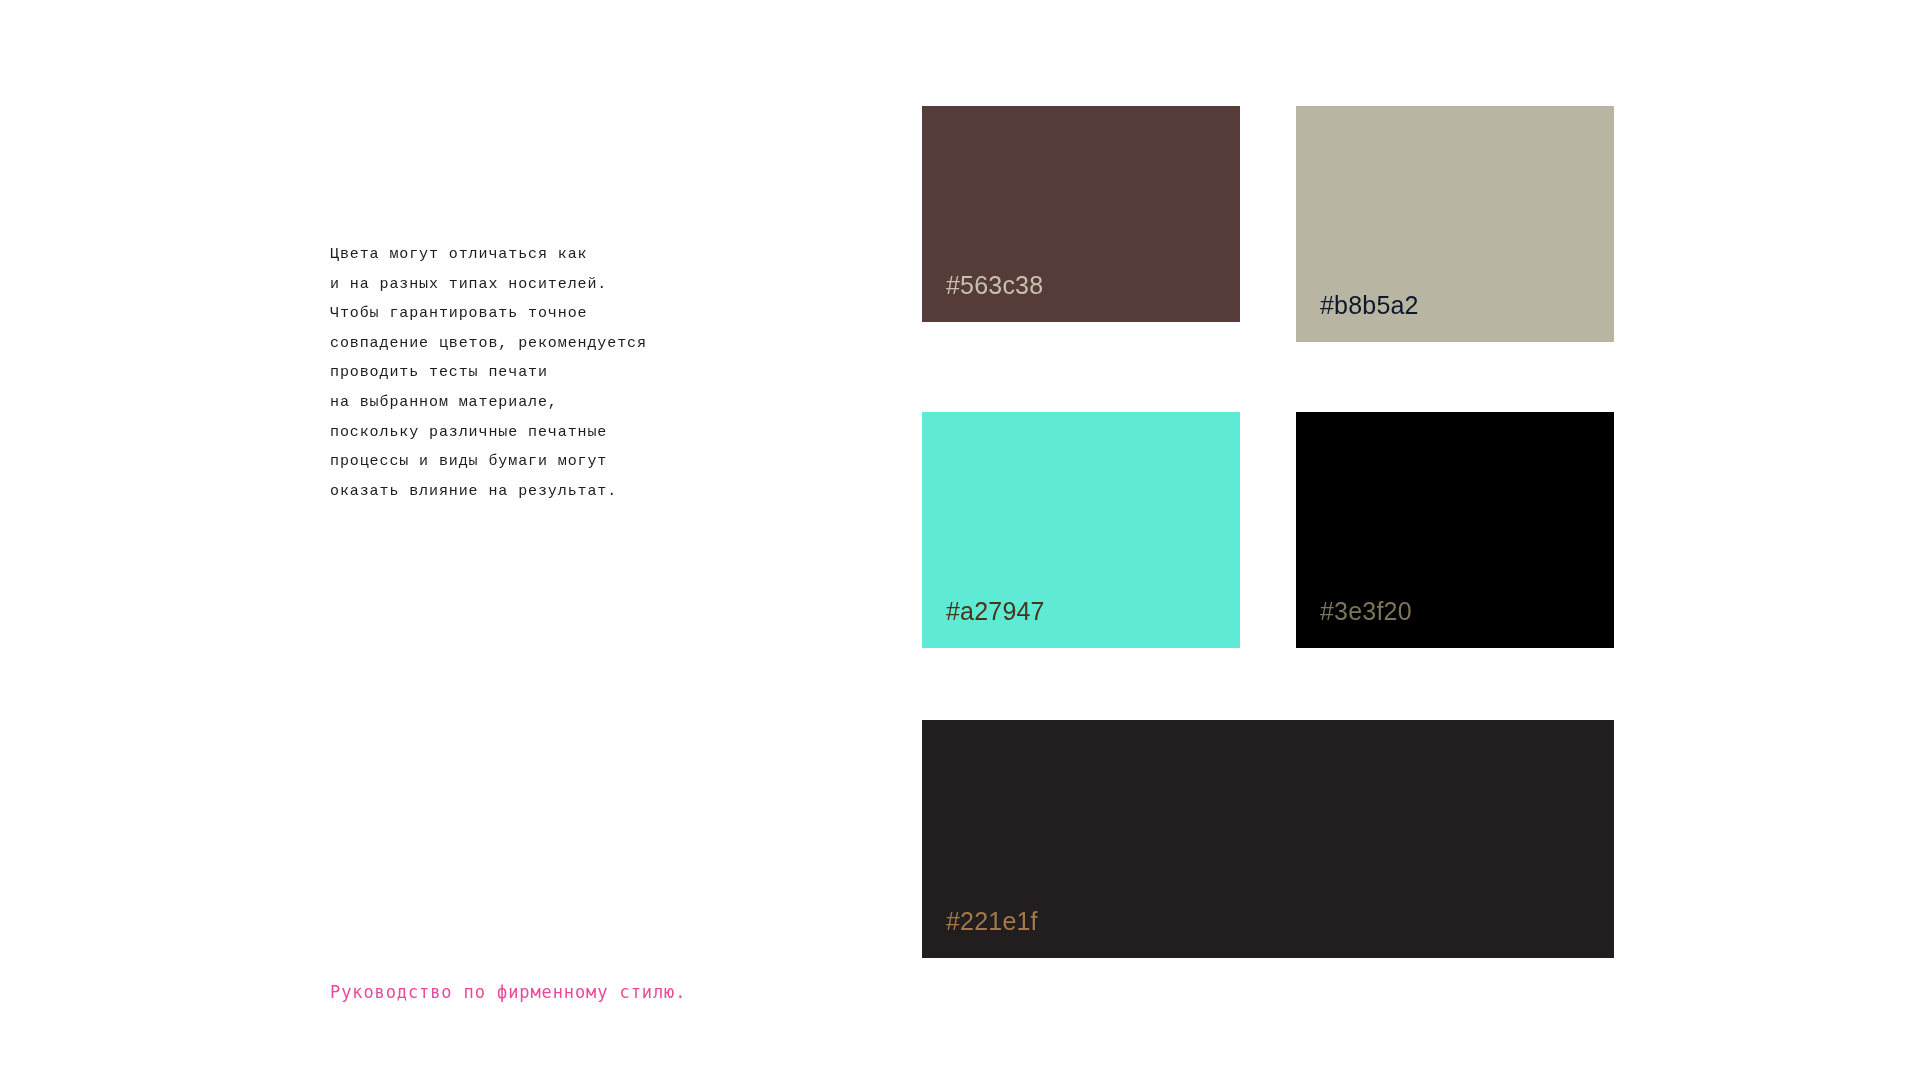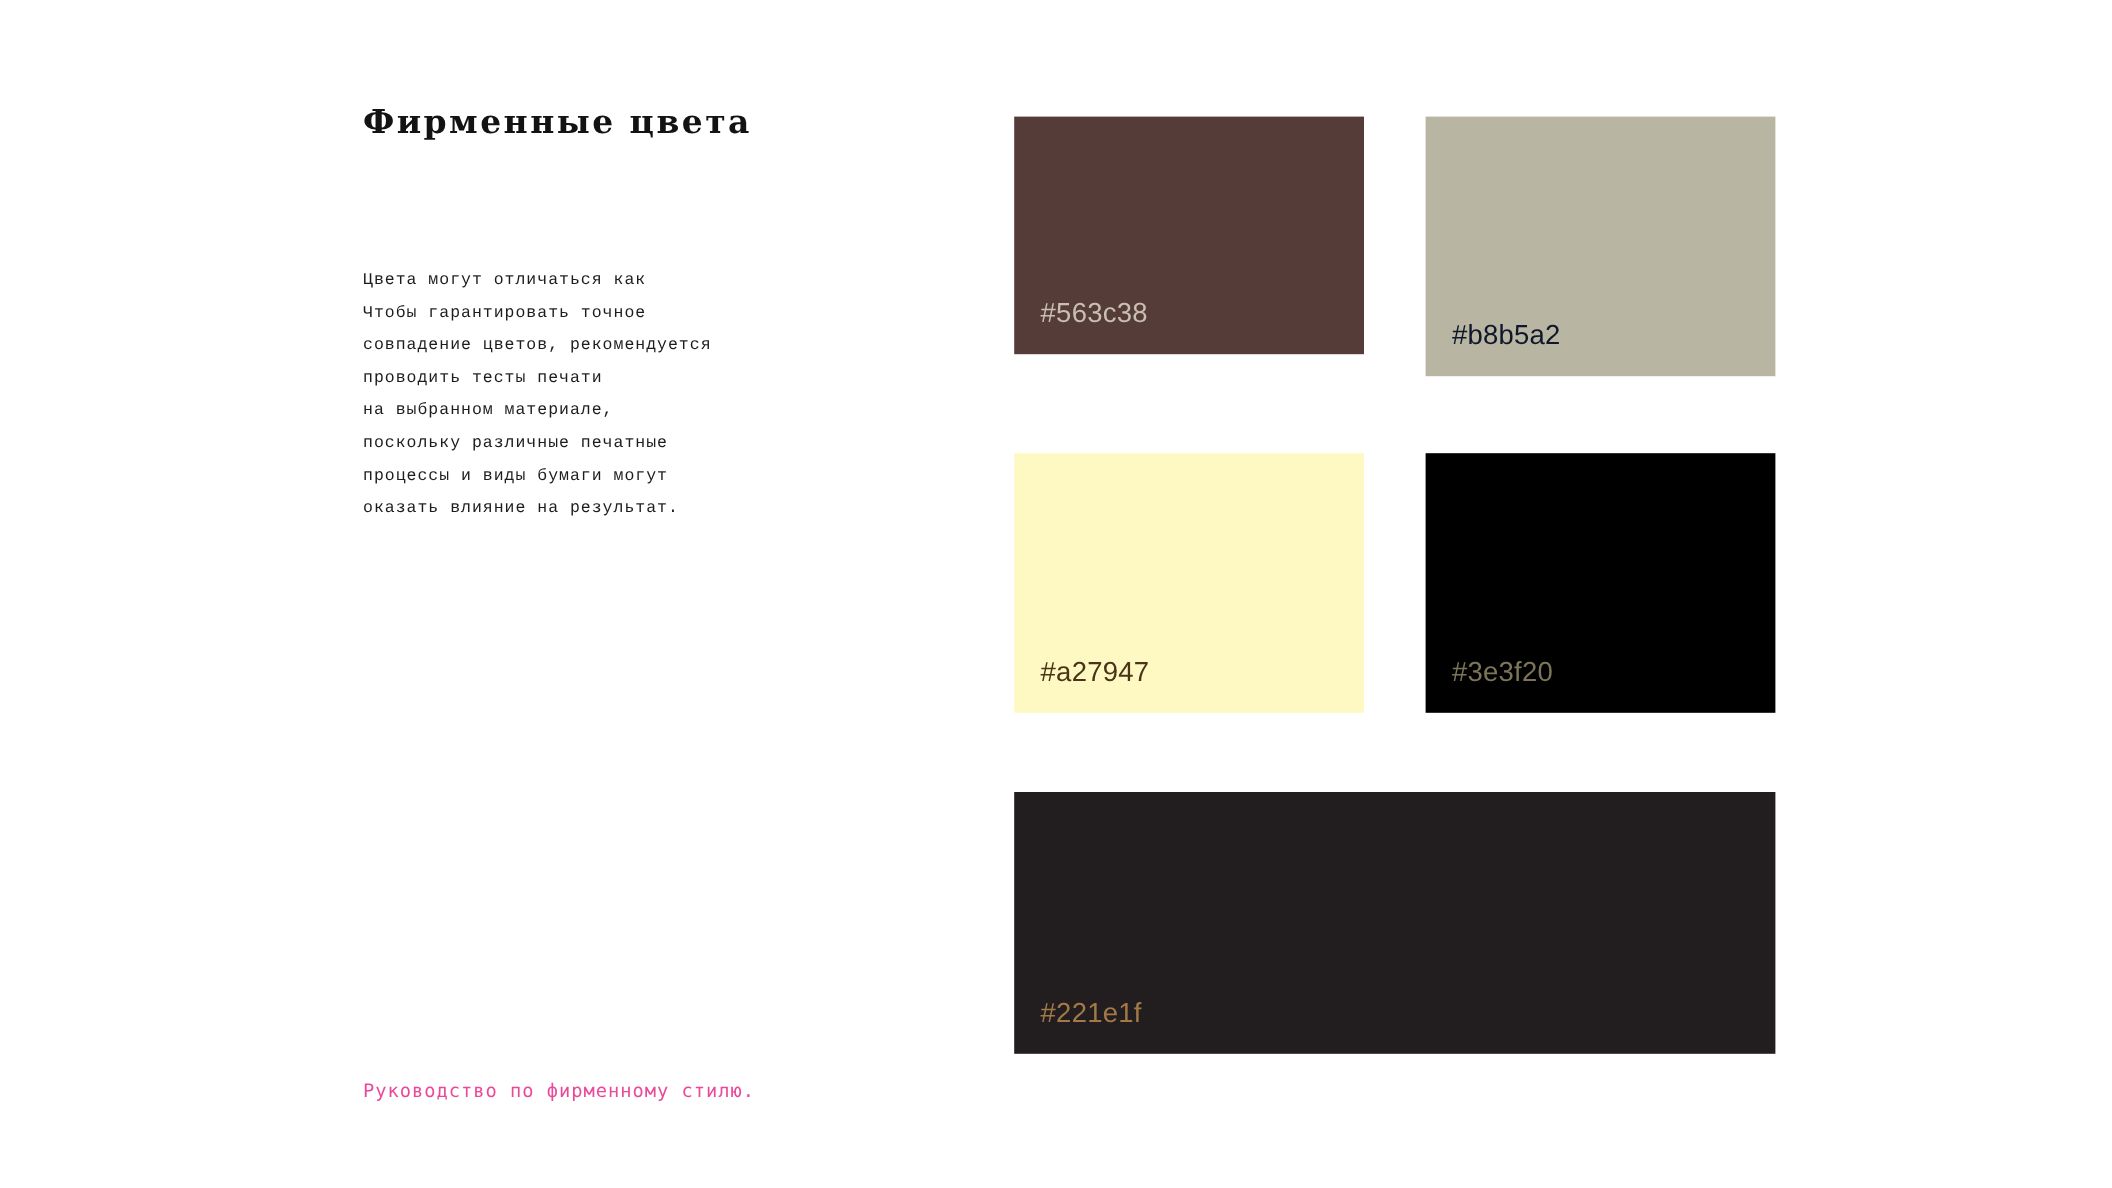--- a/index.html
+++ b/index.html
@@ -100,24 +100,24 @@
   .sw-3 { left: 374px; top: 306px; width: 318px; height: 236px; }
   .sw-4 { left: 0px;   top: 614px; width: 692px; height: 238px; }
 </style>
 </head>
 <body style="background: rgb(255, 255, 255);">
 
 <div class="page">
 
   <div class="left-col">
 
-    <div class="page-title">Фирменные цвета</div>
 
     <div class="body-copy">
       <span class="line">Цвета могут отличаться как</span>
+      <span class="line">и на разных типах носителей.</span>
       <span class="line">Чтобы гарантировать точное</span>
       <span class="line">совпадение цветов, рекомендуется</span>
       <span class="line">проводить тесты печати</span>
       <span class="line">на выбранном материале,</span>
       <span class="line">поскольку различные печатные</span>
       <span class="line">процессы и виды бумаги могут</span>
       <span class="line">оказать влияние на результат.</span>
     </div>
 
     <div class="footer-note">Руководство по фирменному стилю.</div>
@@ -127,21 +127,21 @@
   <div class="swatch-grid">
 
     <div class="swatch sw-0" style="background: rgb(86, 60, 56);">
       <span class="swatch-label" style="color: rgb(201, 191, 176);">#563c38</span>
     </div>
 
     <div class="swatch sw-1" style="background: rgb(184, 181, 162);">
       <span class="swatch-label" style="color: #0f172a;">#b8b5a2</span>
     </div>
 
-    <div class="swatch sw-2" style="background: #fef9c3;">
+    <div class="swatch sw-2" style="background: #5eead4;">
       <span class="swatch-label" style="color: rgb(74, 52, 24);">#a27947</span>
     </div>
 
     <div class="swatch sw-3" style="background: #000000;">
       <span class="swatch-label" style="color: rgb(124, 117, 88);">#3e3f20</span>
     </div>
 
     <div class="swatch sw-4" style="background: rgb(34, 30, 31); text-align: right;">
       <span class="swatch-label" style="color: rgb(162, 121, 71);">#221e1f</span>
     </div>

